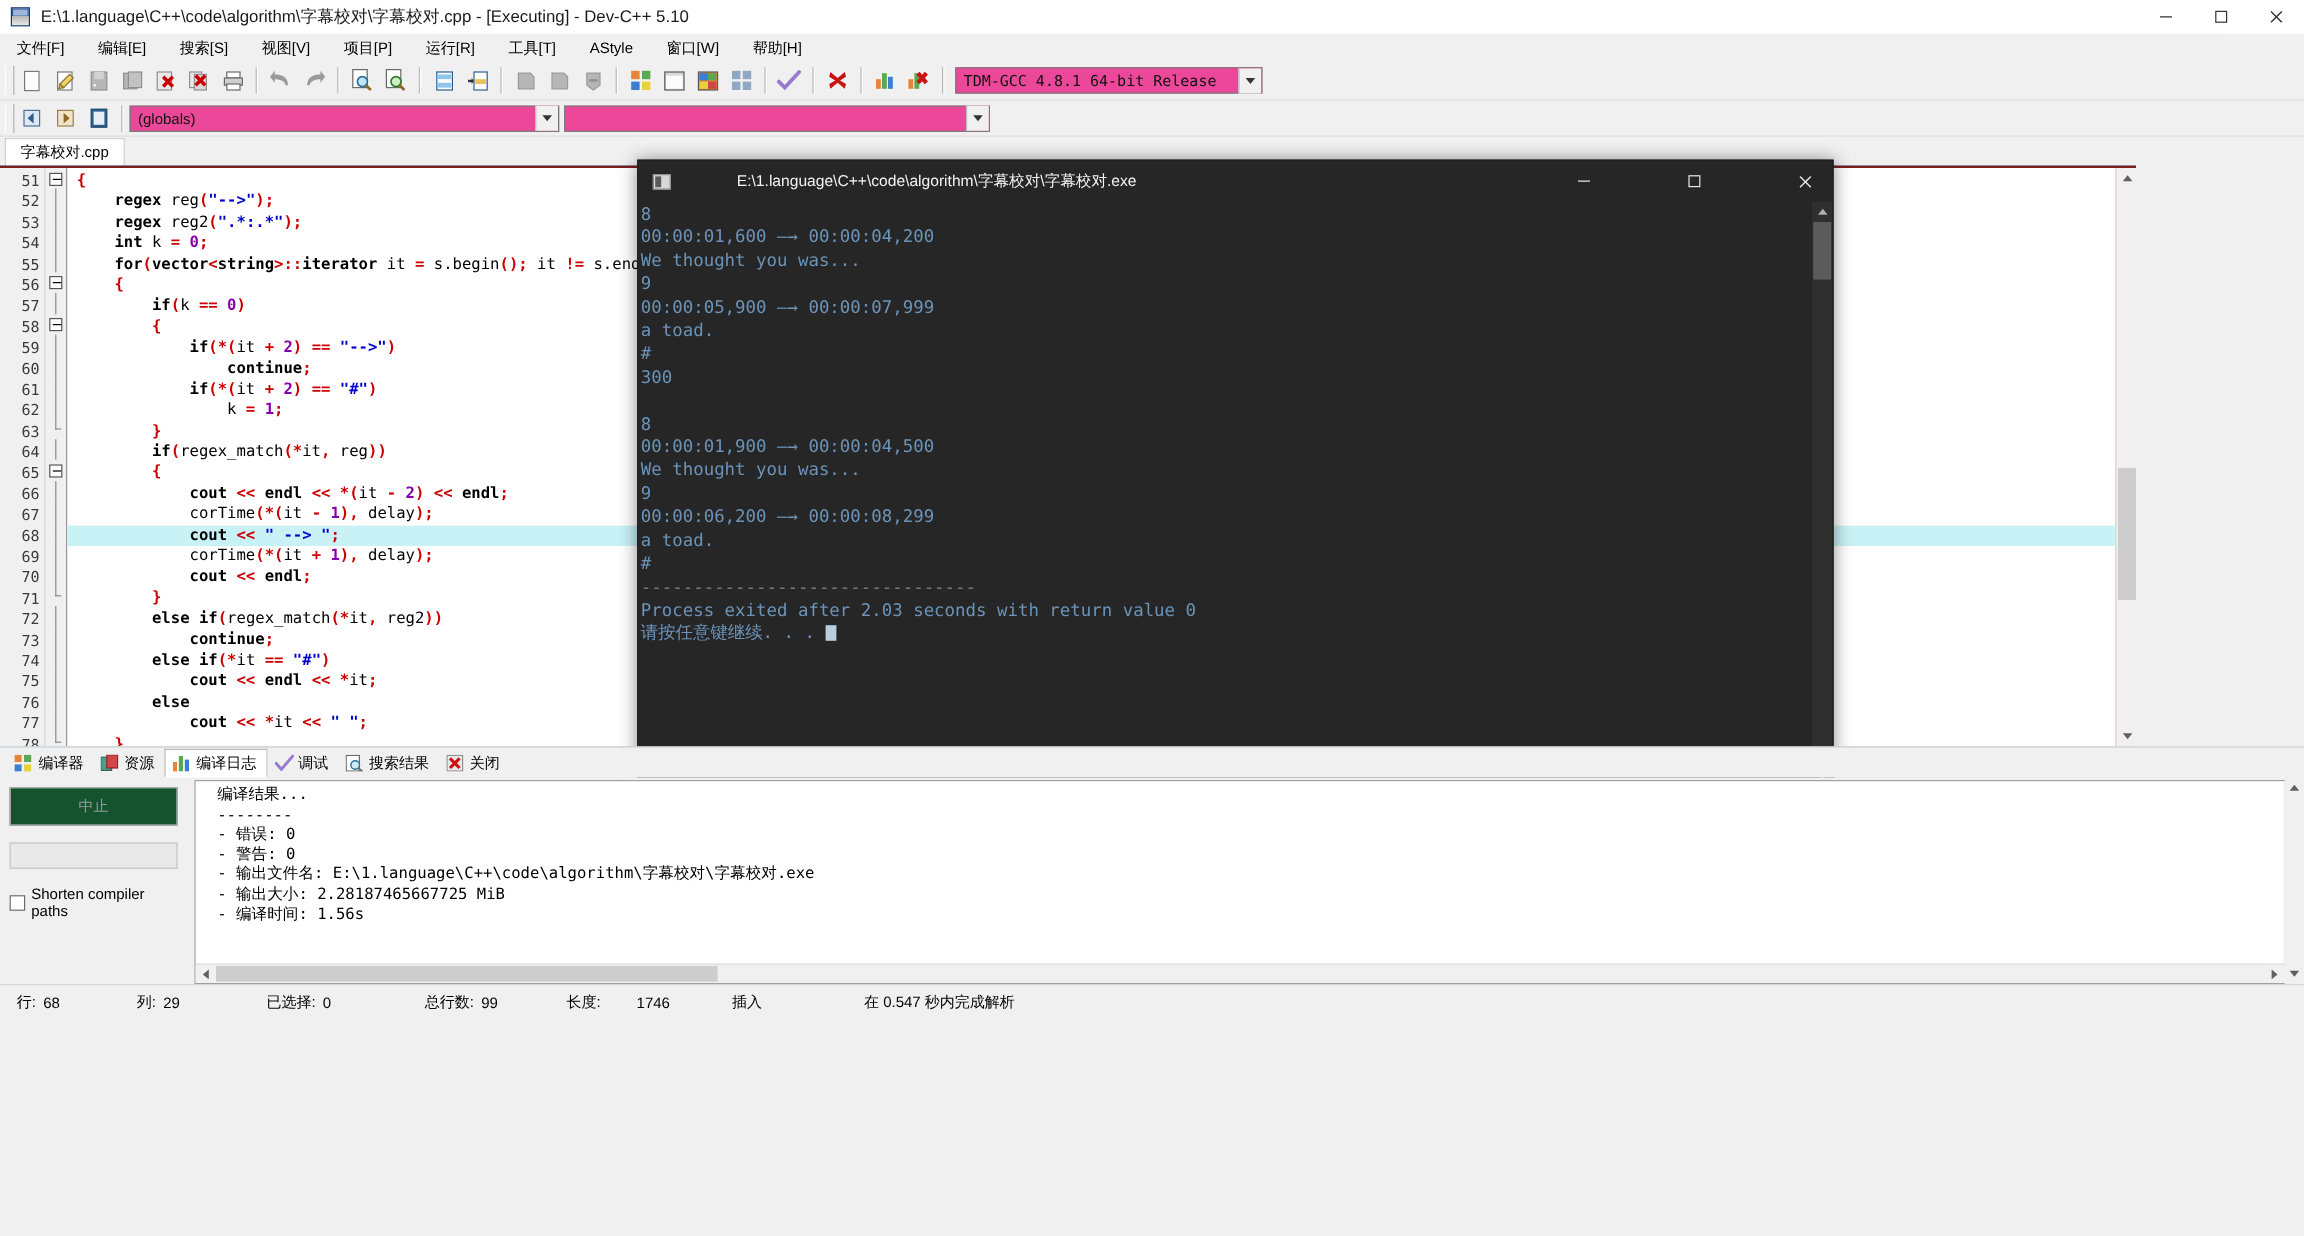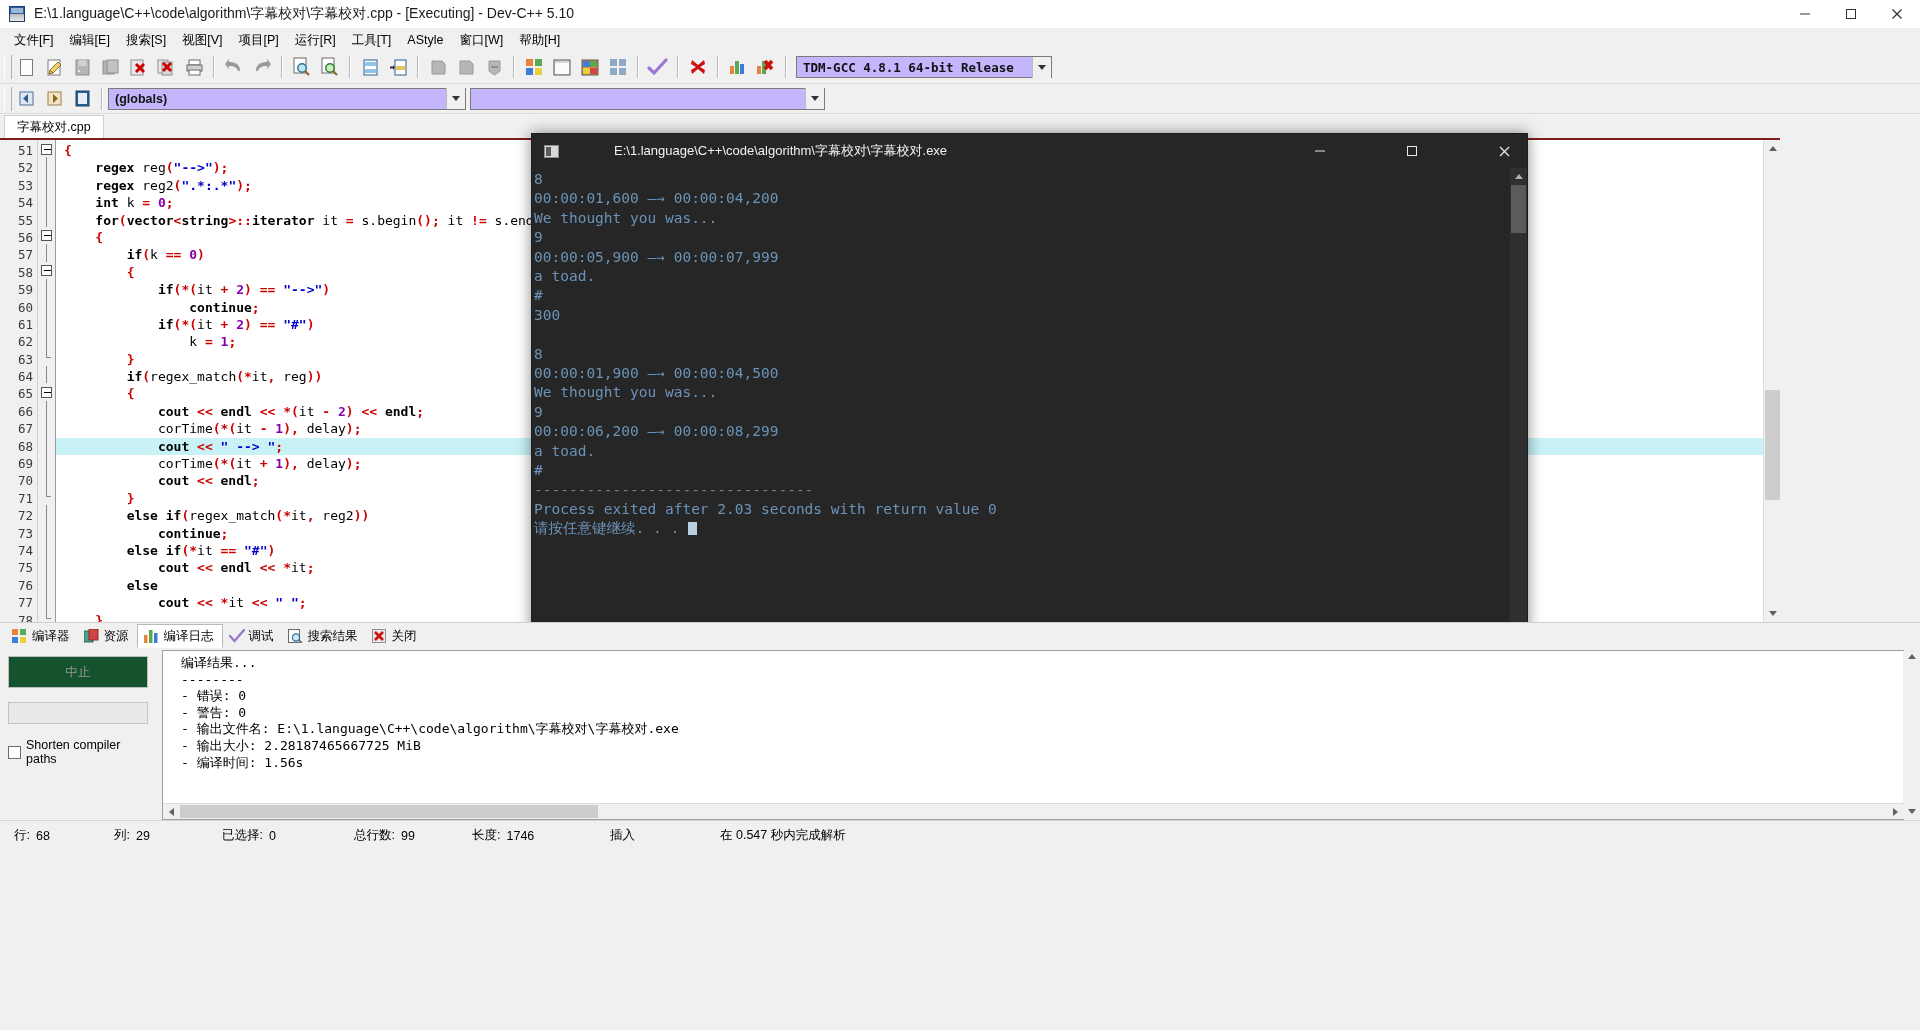--- a/index.html
+++ b/index.html
@@ -42,20 +42,21 @@
     width:46px; height:29px; display:flex; align-items:center; justify-content:center;
     font-size:13px; color:#333;
   }
   .tb-btn svg { display:block; }
 
   
   .menubar {
     position:absolute; left:0; top:29px; width:1856px; height:22px;
     background:#f0f0f0; display:flex; align-items:center;
     padding-left:6px;
+    gap:12px;
   }
   .menu-item {
     font-size:12.5px; color:#000; padding:2px 8px; white-space:nowrap;
     font-family:"Liberation Sans", sans-serif;
   }
 
   
   .toolbar1 {
     position:absolute; left:0; top:51px; width:1920px; height:33px;
     background:#f0f0f0; display:flex; align-items:center; gap:0px;
@@ -67,23 +68,23 @@
   }
   .tsep {
     width:2px; height:22px; margin:0 5px;
     border-left:1px solid #b9b9b9; border-right:1px solid #ffffff;
   }
   .tgrip { width:8px; height:24px; margin-left:4px;
     border-left:1px solid #fff; border-right:1px solid #b0b0b0; }
   .ic-page { width:13px;height:17px;background:#fdfdfd;border:1px solid #7a7a7a; }
 
   .combo {
-    height:22px; background:#c4b5fd; border:1px solid #7a7a7a;
+    height:22px; background:#ec4899; border:1px solid #7a7a7a;
     display:flex; align-items:center; padding:0 0 0 6px;
-    font-size:12.5px; color:#111; font-family:"Liberation Sans", sans-serif;font-weight:bold;
+    font-size:12.5px; color:#111; font-family:"Liberation Sans", sans-serif;
   }
   .combo .cb-text{ flex:1 1 auto; overflow:hidden; white-space:nowrap; }
   .combo .cb-arrow{
     width:19px; height:21px; background:#f0f0f0; border-left:1px solid #bdbdbd;
     display:flex; align-items:center; justify-content:center; flex:0 0 auto;
   }
   .caret-dn { width:0;height:0;border-left:4px solid transparent;border-right:4px solid transparent;border-top:5px solid #333; }
 
   
   .toolbar2 {
@@ -878,21 +879,21 @@
       <span class="sb-val">29</span>
     </div>
     <div class="sb-cell" style="margin-left:38px; width:110px;">
       <span class="sb-lbl">已选择:</span>
       <span class="sb-val">0</span>
     </div>
     <div class="sb-cell" style="margin-left:22px; width:110px;">
       <span class="sb-lbl">总行数:</span>
       <span class="sb-val">99</span>
     </div>
-    <div class="sb-cell" style="margin-left:8px; width:120px;">
+    <div class="sb-cell" style="margin-left:8px; width:120px;gap:24px;">
       <span class="sb-lbl">长度:</span>
       <span class="sb-val">1746</span>
     </div>
     <div class="sb-cell" style="margin-left:18px; width:110px;">插入</div>
     <div class="sb-cell">在 0.547 秒内完成解析</div>
   </div>
 
 </div>
 
 </body></html>

